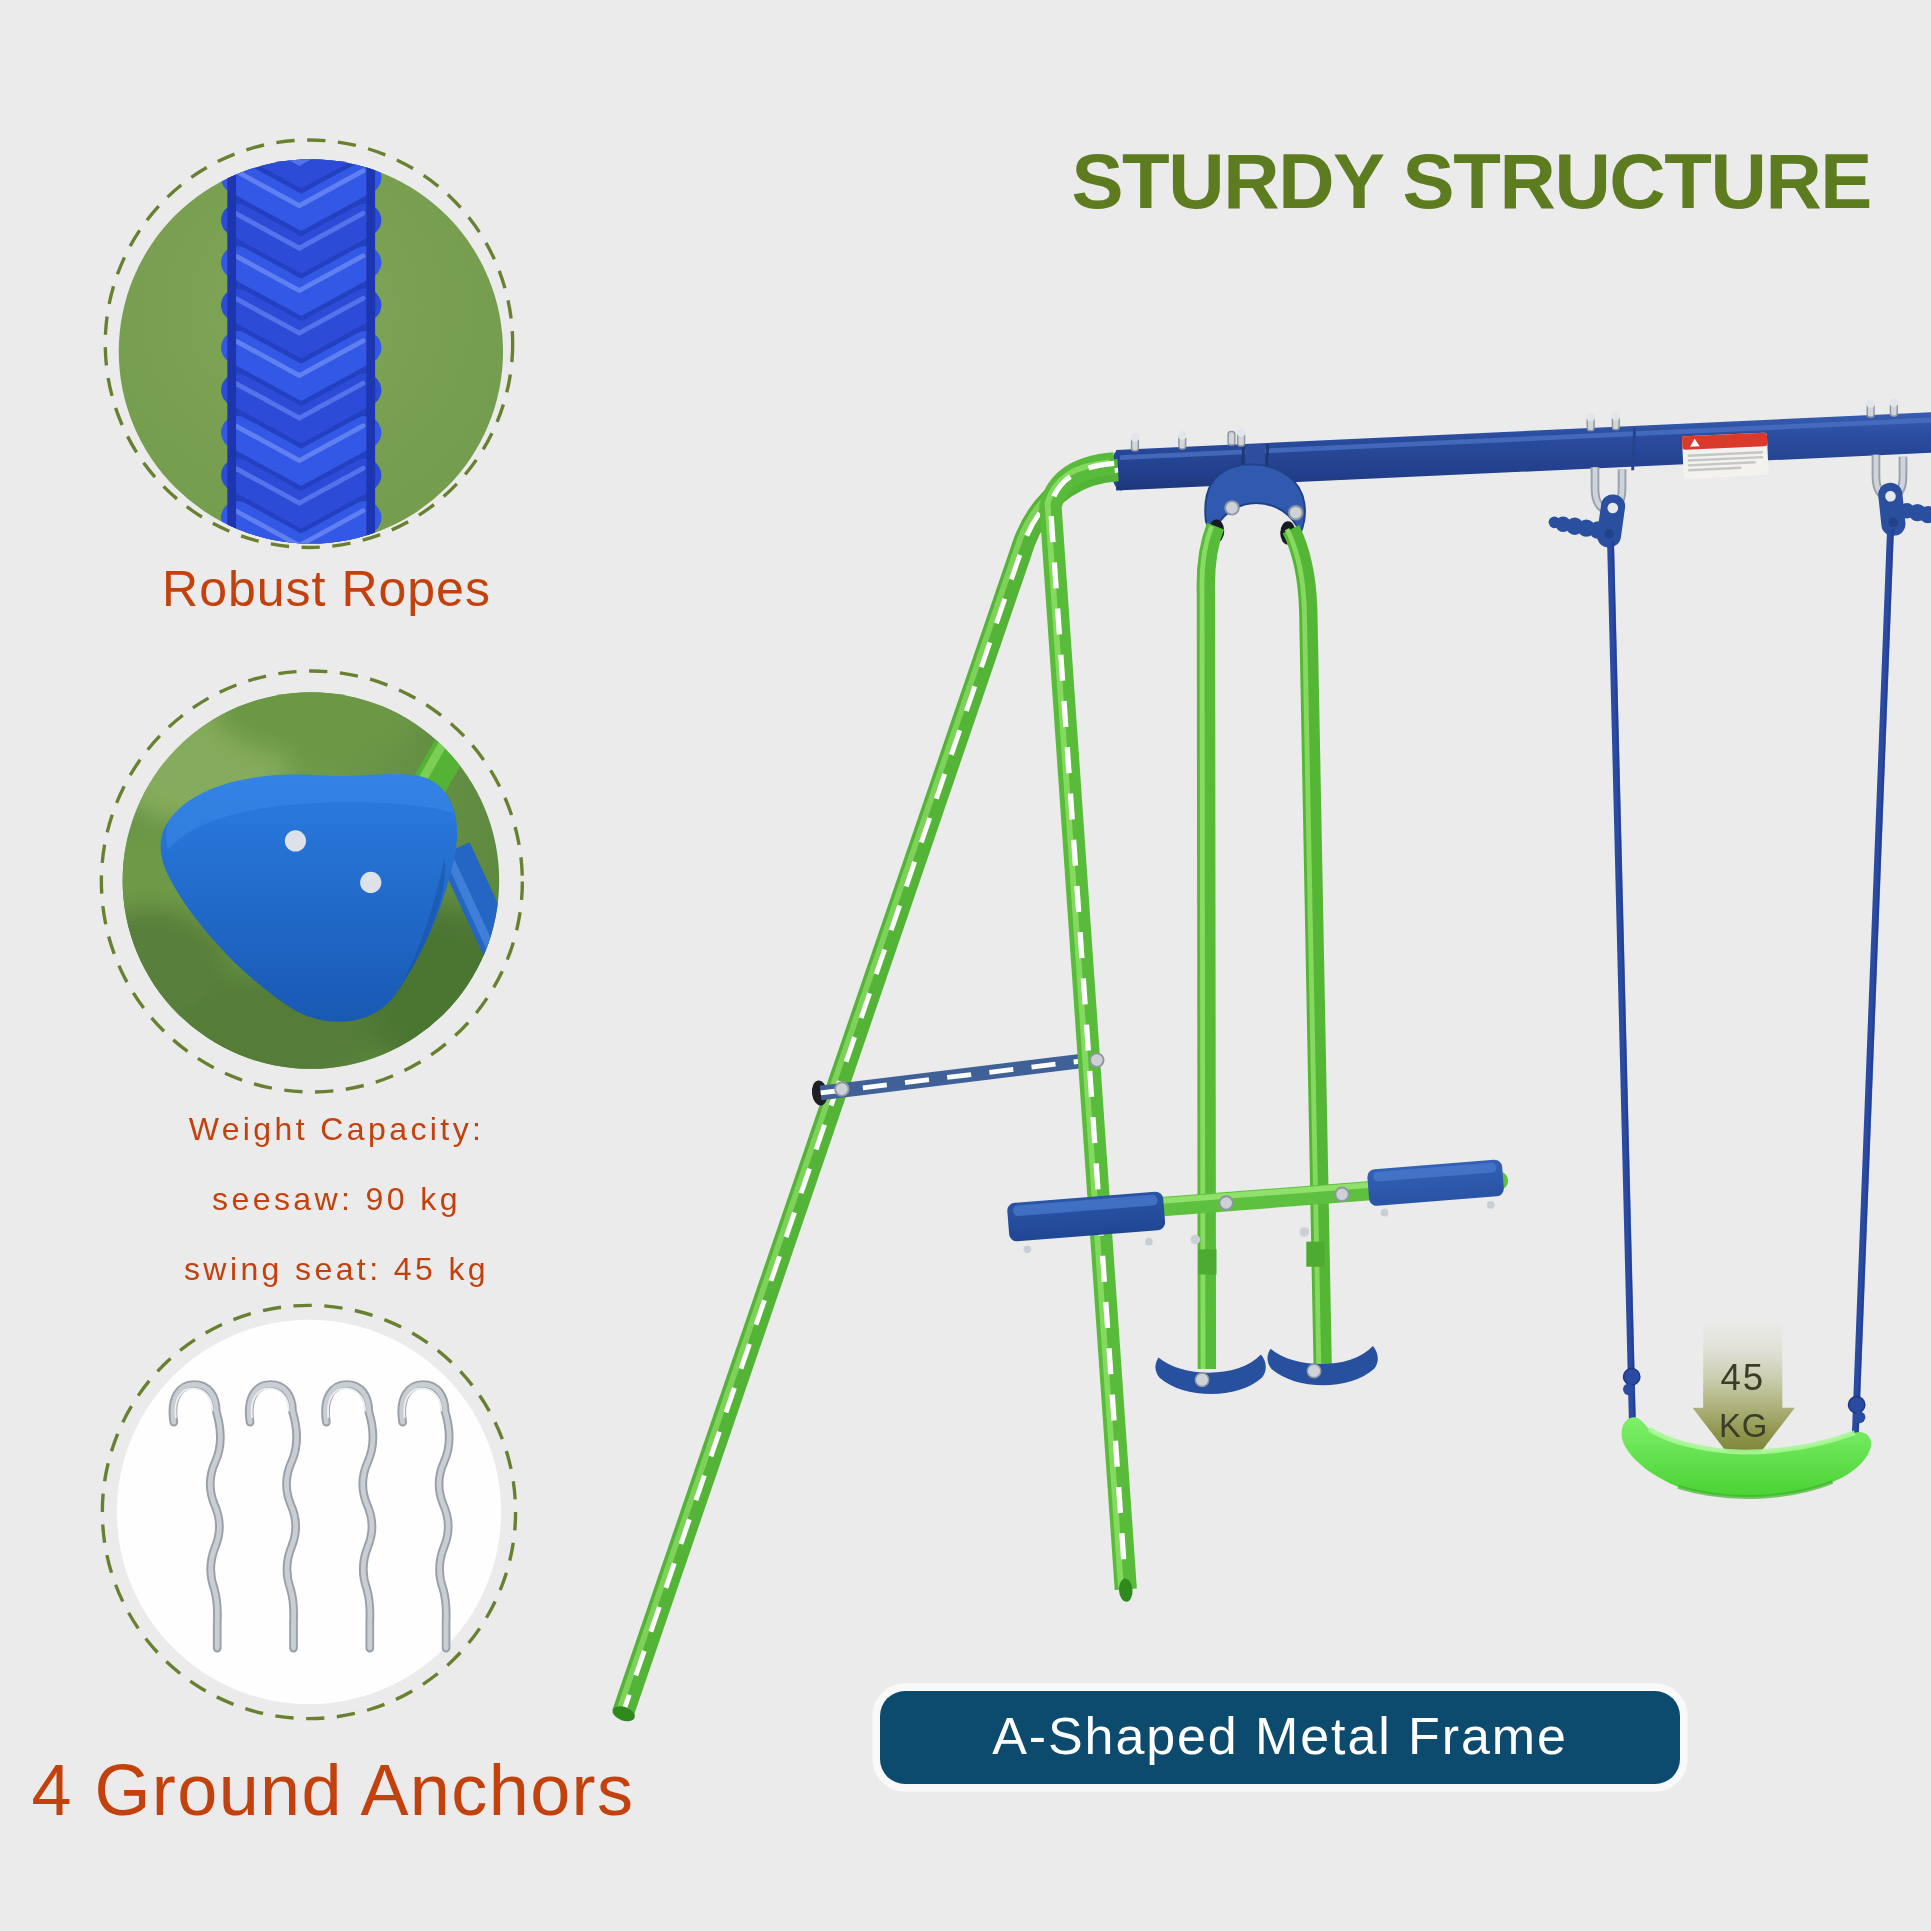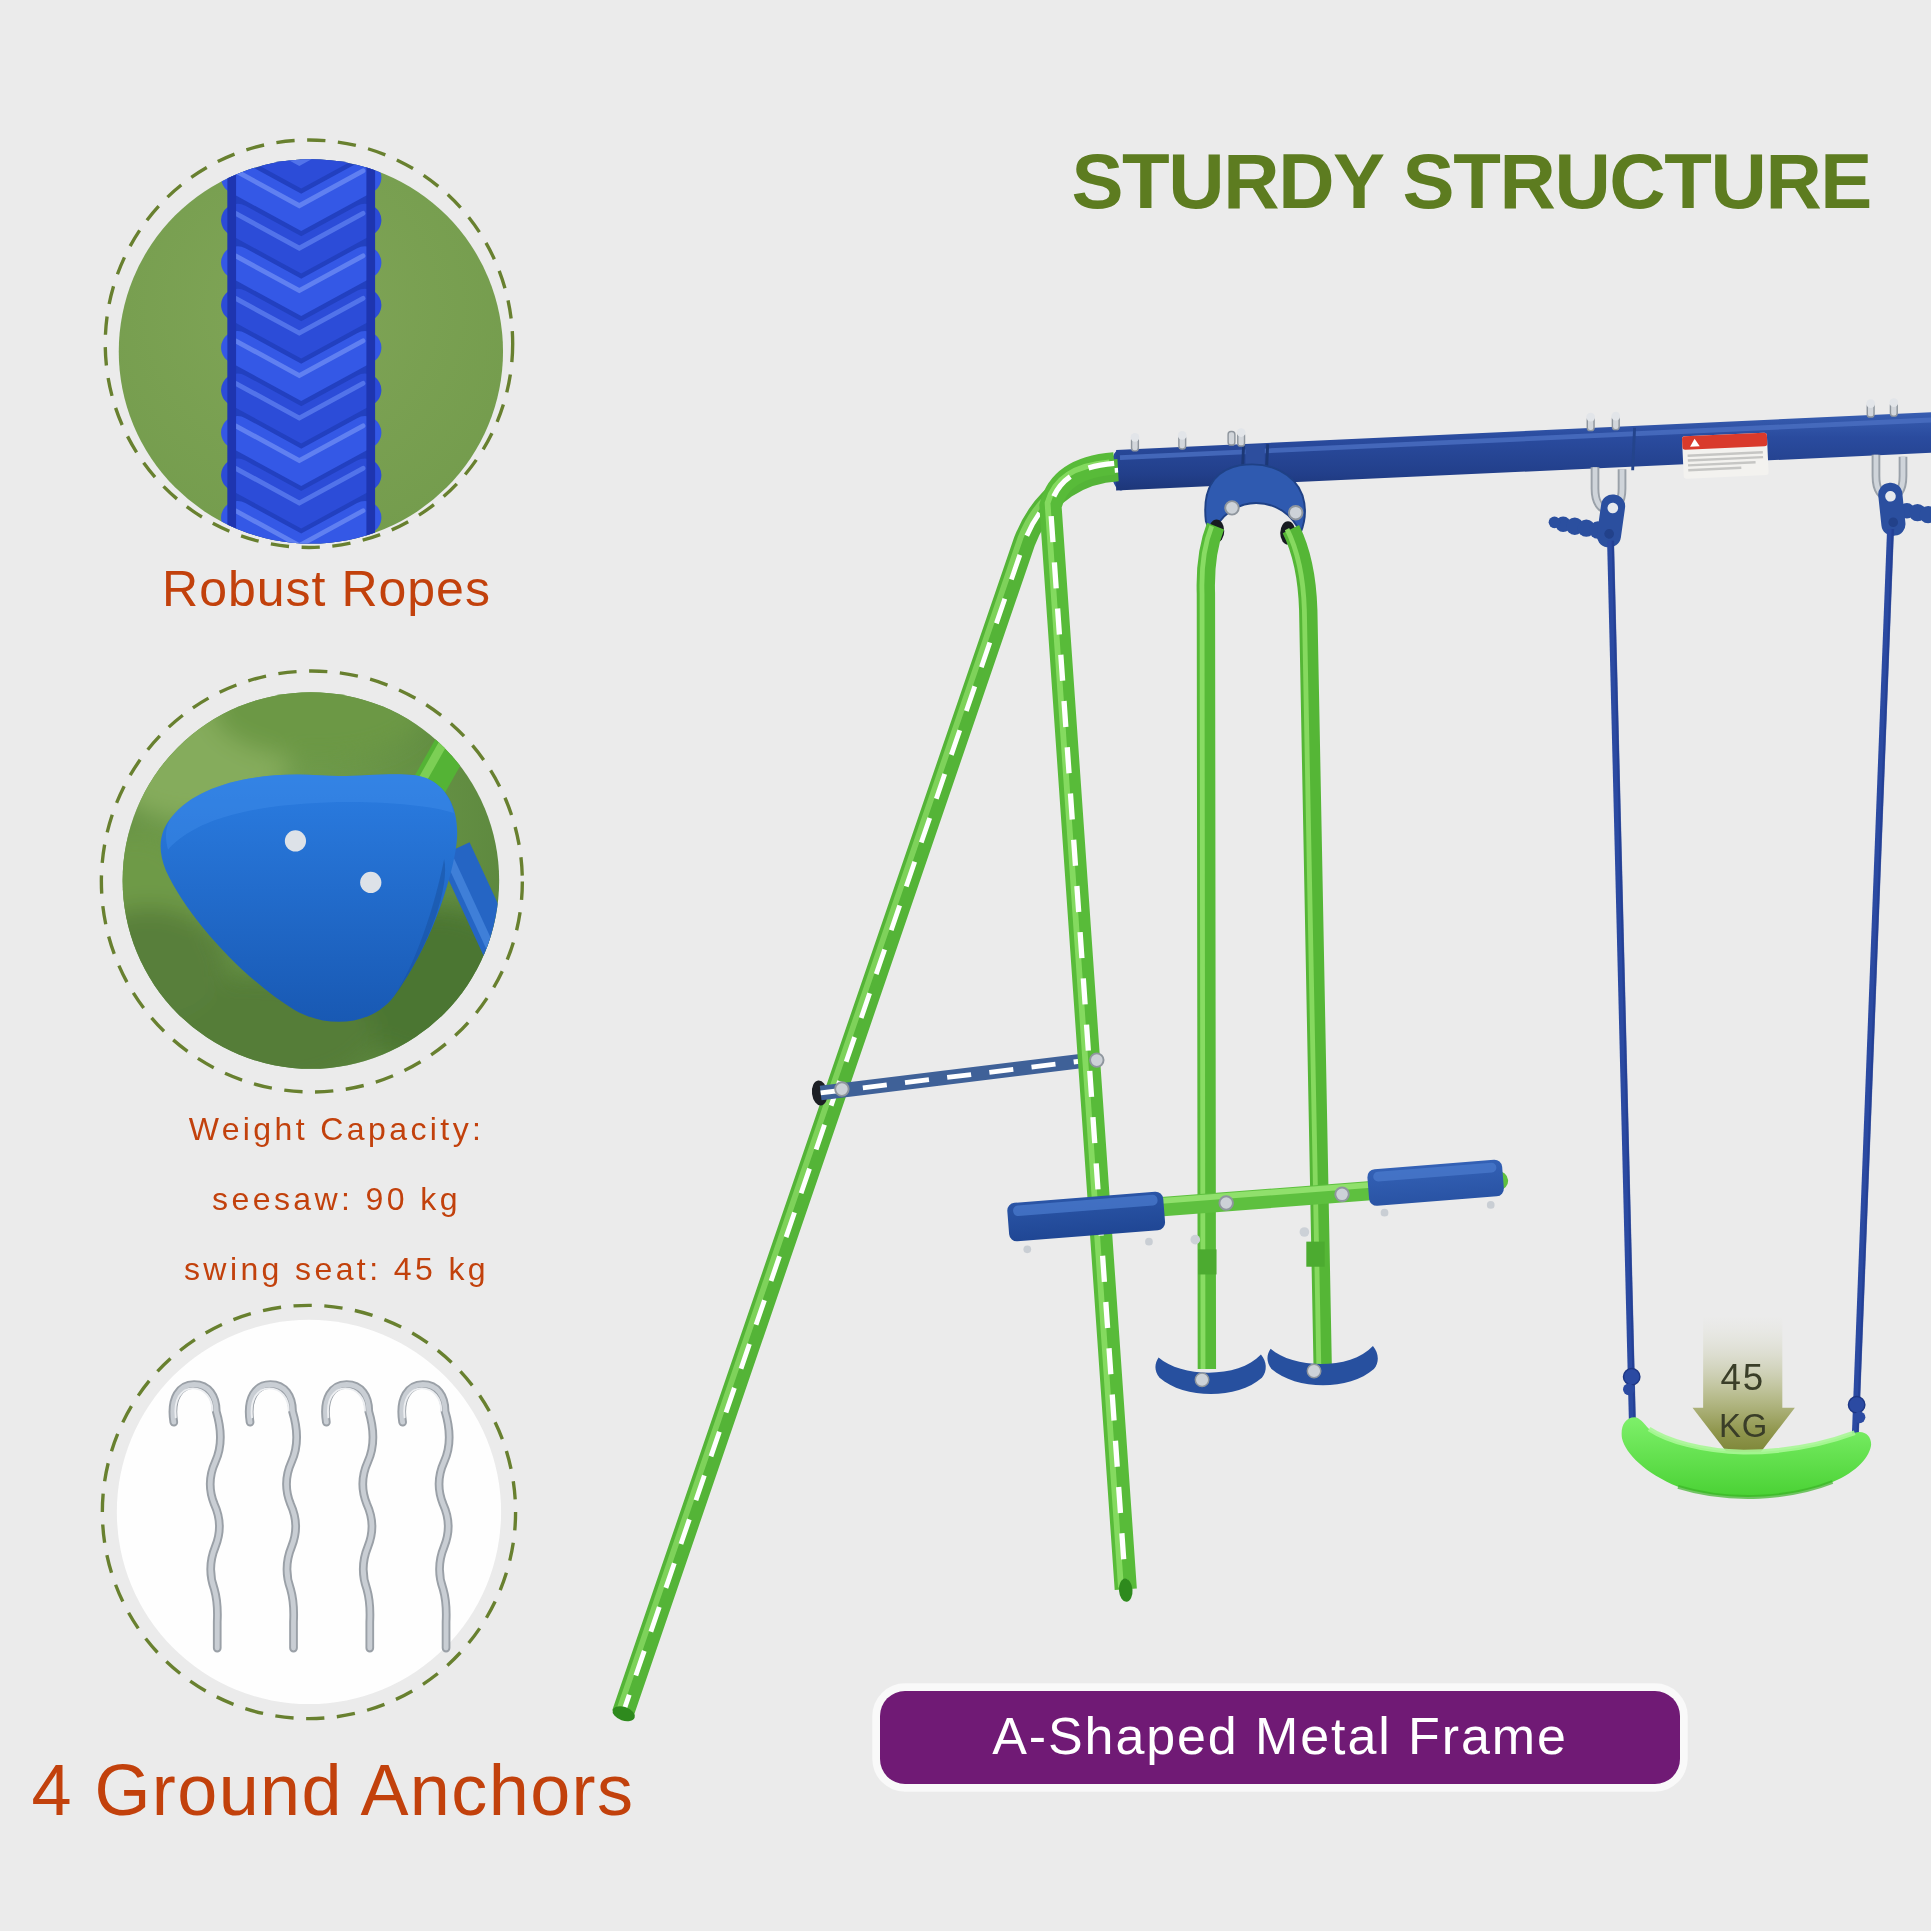--- a/index.html
+++ b/index.html
@@ -3,21 +3,21 @@
 <meta charset="utf-8">
 <style>
 html,body{margin:0;padding:0;}
 body{width:1931px;height:1931px;background:#ebebeb;font-family:"Liberation Sans",sans-serif;position:relative;overflow:hidden;}
 .abs{position:absolute;}
 .lbl{color:#c2410c;text-align:center;}
 #title{right:60px;top:108px;font-size:78px;font-weight:bold;color:#5d7c20;letter-spacing:-1.4px;margin-top:28px;}
 #lbl1{left:0px;top:560px;width:653px;font-size:50px;letter-spacing:1px;}
 #lbl2{left:0px;top:1094px;width:673px;font-size:32px;letter-spacing:3.4px;line-height:70px;}
 #lbl3{left:0px;top:1749px;width:666px;font-size:72px;letter-spacing:1.4px;}
-#banner{left:880px;top:1691px;width:800px;height:93px;background:#701a75;border-radius:25px;
+#banner{left:880px;top:1691px;width:800px;height:93px;background:#0c4a6e;border-radius:25px;
   box-shadow:0 0 0 7.7px #f9f9f9;color:#ffffff;font-size:52px;letter-spacing:1.9px;
   text-align:center;line-height:90px;}
 </style>
 </head>
 <body>
 <svg class="abs" style="left:0;top:0" width="1931" height="1931" viewBox="0 0 2000 2000">
 <defs>
   <clipPath id="c1clip">
         <circle cx="322" cy="364" r="199"></circle>
       </clipPath>

